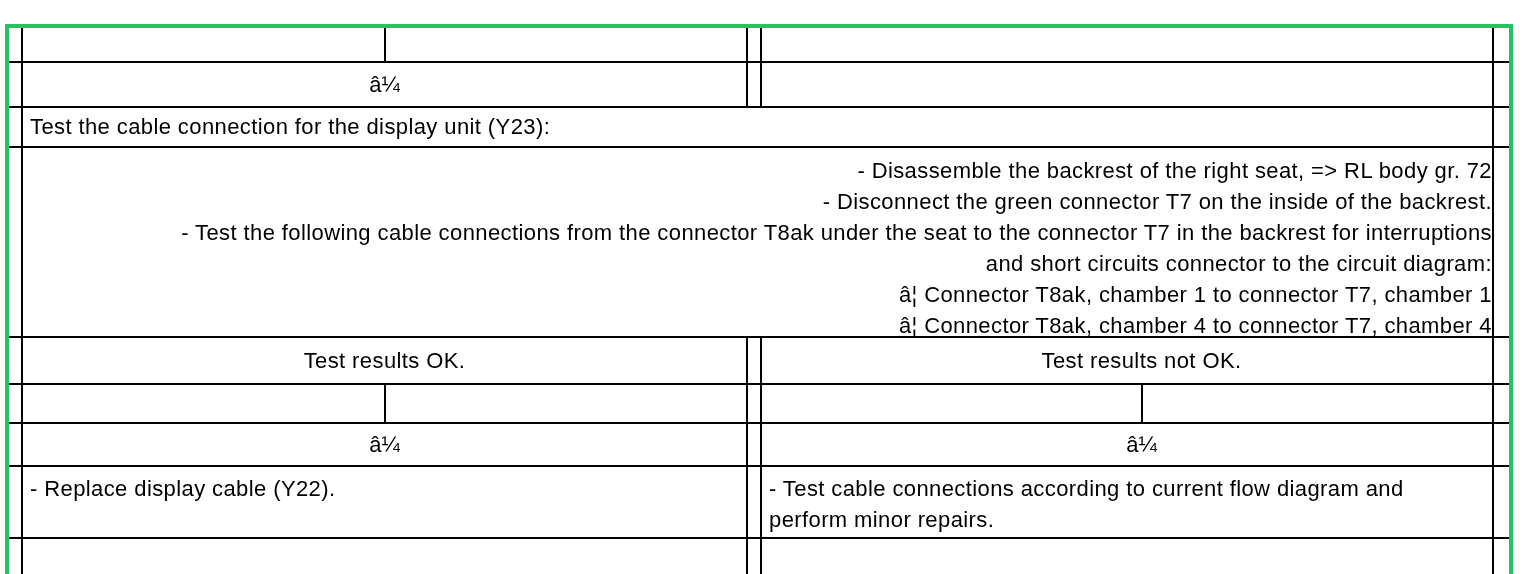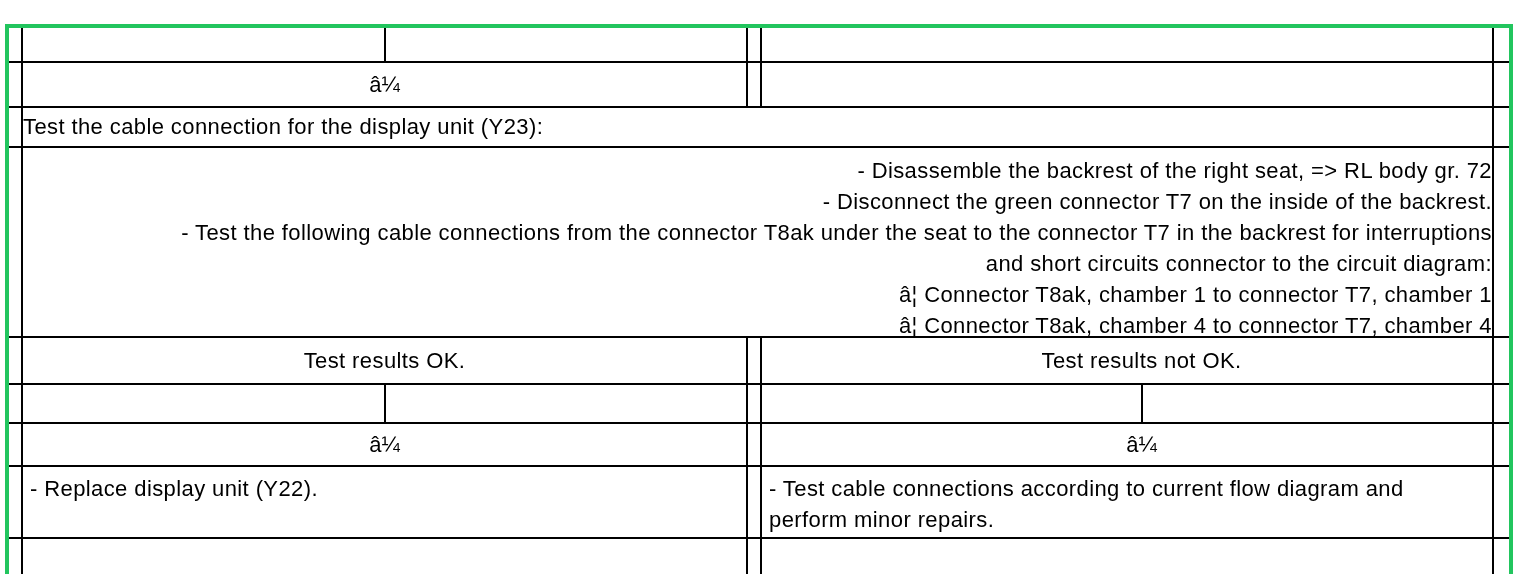--- a/index.html
+++ b/index.html
@@ -42,21 +42,21 @@
   .cell-right { flex: 1 1 auto; padding-left: 29px; }
   .cell-full { flex: 1 1 auto; }
 
   .split { display: flex; }
   .split > .sub { flex: 1 1 0; }
   .split > .sub + .sub { border-left: 2px solid #000000; }
 
   .txt { font-size: 22px; letter-spacing: 0.4px; }
   .center-cell { display: flex; align-items: center; justify-content: center; }
   .vcenter-cell { display: flex; align-items: center; }
-  .title-cell { }
+  .title-cell { padding-left: 7px; }
   .proc-cell { padding: 7px 0 0 7px; line-height: 31px; }
   .proc-cell div { white-space: nowrap; }
   .action-cell { padding: 6px 0 0 7px; line-height: 31px; }
   .action-cell div { white-space: nowrap; }
   .arrow { font-size: 22px; }
 </style>
 </head>
 <body>
 
 <div class="page">
@@ -132,21 +132,21 @@
       <div class="mid-gap"></div>
       <div class="cell-right center-cell">
         <span class="arrow">â¼</span>
       </div>
       <div class="ncol-r"></div>
     </div>
 
     <div class="row h8">
       <div class="ncol-l"></div>
       <div class="cell-left action-cell txt">
-        <div>- Replace display unit (Y22).</div>
+        <div>- Replace display cable (Y22).</div>
       </div>
       <div class="mid-gap"></div>
       <div class="cell-right action-cell txt">
         <div>- Test cable connections according to current flow diagram and</div>
         <div>perform minor repairs.</div>
       </div>
       <div class="ncol-r"></div>
     </div>
 
     <div class="row last">

